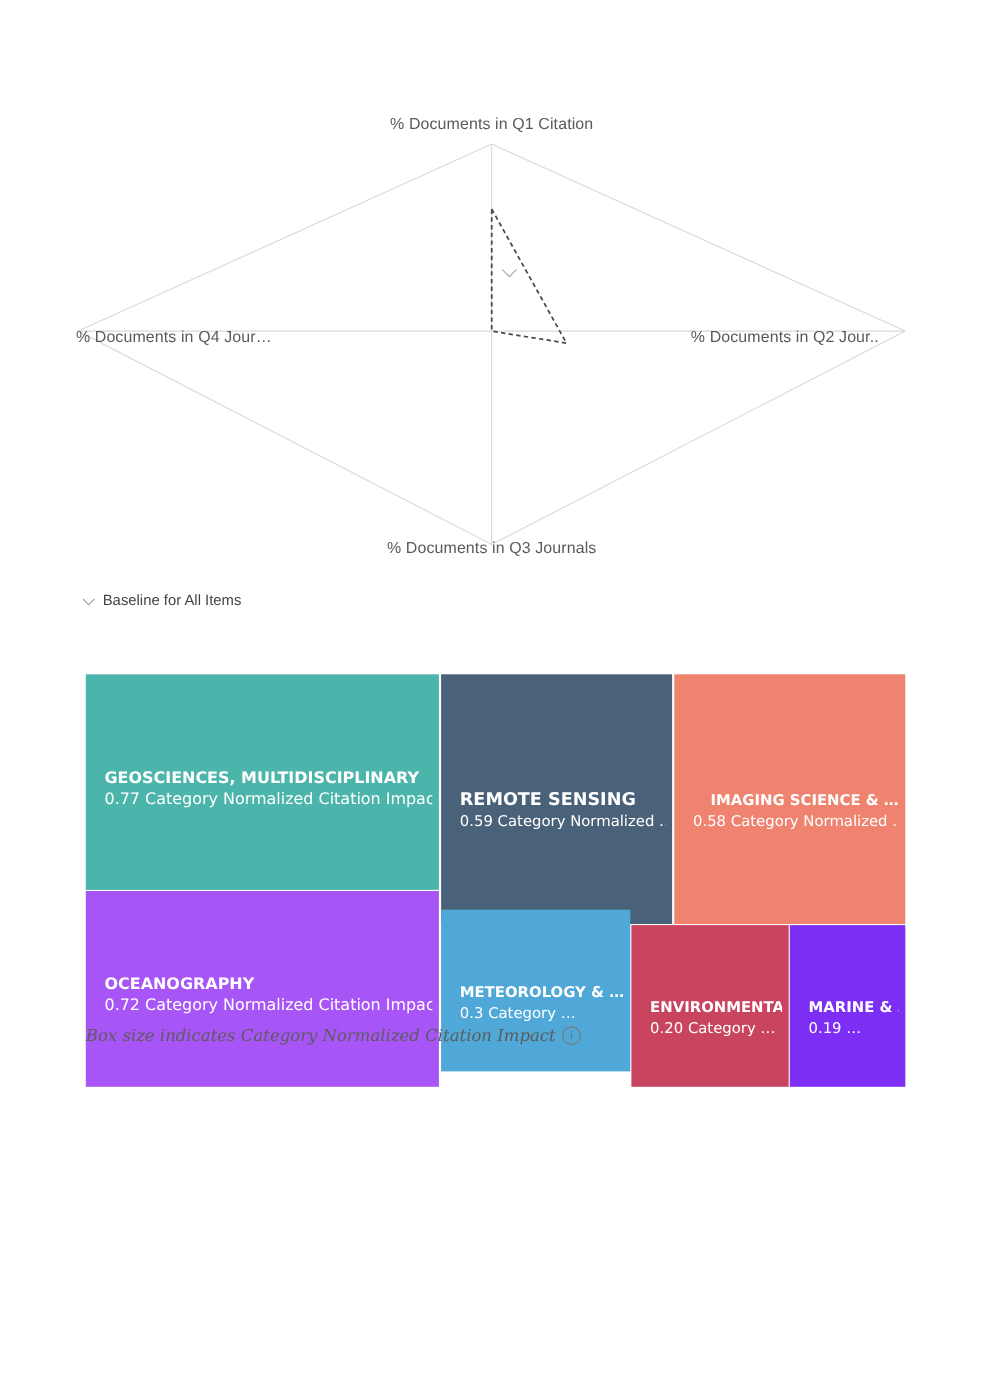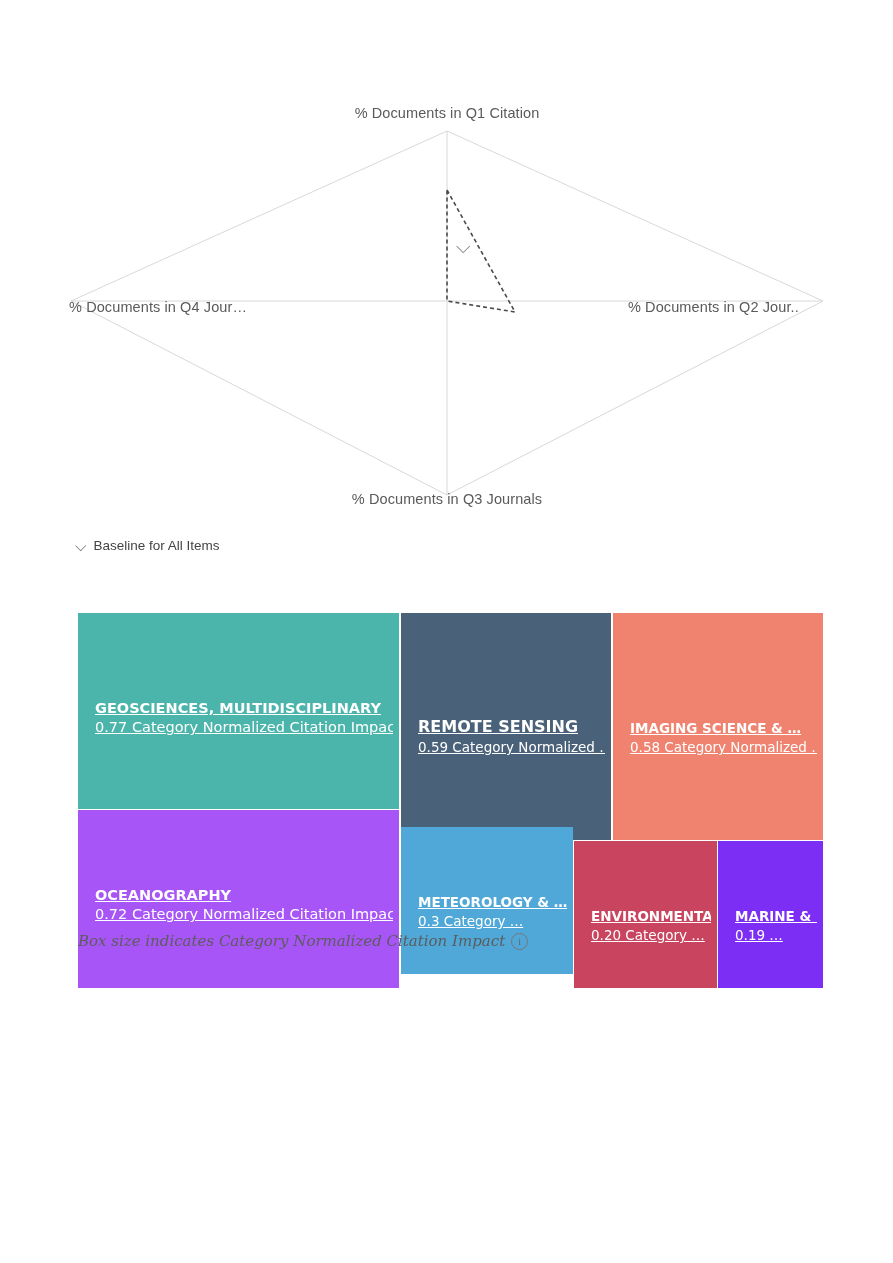--- a/index.html
+++ b/index.html
@@ -92,21 +92,20 @@
     box-sizing: border-box;
     overflow: hidden;
     color: #ffffff;
     font-family: "DejaVu Sans", sans-serif;
   }
   .tile .tile-inner {
     position: absolute;
     left: 17px;
     right: 6px;
     bottom: 0;
-    text-decoration: underline;
   }
   .tile .t-name {
     font-weight: bold;
     white-space: nowrap;
     overflow: hidden;
   }
   .tile .t-val {
     white-space: nowrap;
     overflow: hidden;
     margin-top: 3px;
@@ -120,21 +119,21 @@
   #tile-1 { left: 0;    top: 197px; width: 321px; height: 178px; }
   #tile-1 .tile-inner { bottom: 66px; }
   #tile-1 .t-name { font-size: 14.5px; }
   #tile-1 .t-val  { font-size: 14.5px; }
 
   #tile-2 { left: 323px; top: 0;    width: 210px; height: 227px; }
   #tile-2 .tile-inner { bottom: 85px; }
   #tile-2 .t-name { font-size: 16px; }
   #tile-2 .t-val  { font-size: 13.5px; }
 
-  #tile-3 { left: 535px; top: 0;    width: 210px; height: 227px; }
+  #tile-3 { left: 535px; top: 0;    width: 210px; height: 227px; text-align: right; }
   #tile-3 .tile-inner { bottom: 85px; }
   #tile-3 .t-name { font-size: 13.5px; }
   #tile-3 .t-val  { font-size: 13.5px; }
 
   #tile-4 { left: 323px; top: 214px; width: 172px; height: 147px; }
   #tile-4 .tile-inner { bottom: 45px; }
   #tile-4 .t-name { font-size: 13.5px; }
   #tile-4 .t-val  { font-size: 13.5px; }
 
   #tile-5 { left: 496px; top: 228px; width: 143px; height: 147px; }

